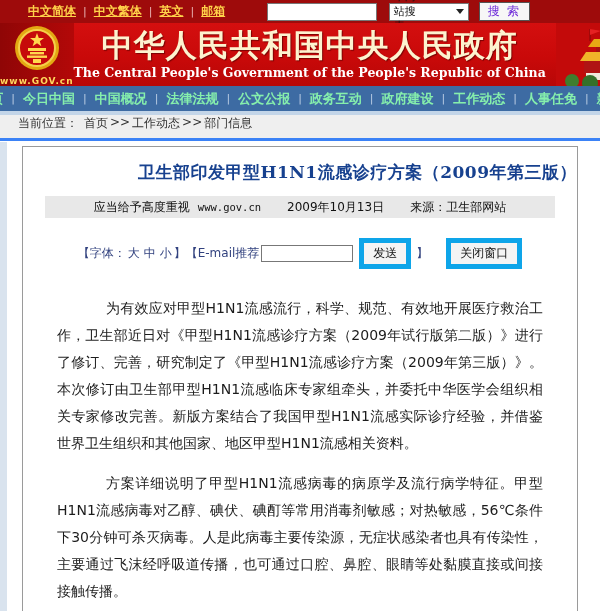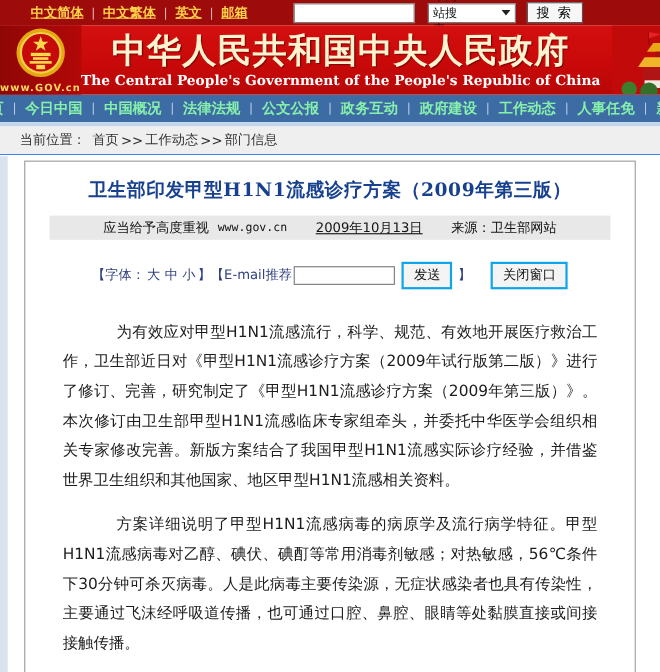--- a/index.html
+++ b/index.html
@@ -9,63 +9,63 @@
   
   .topbar { height:23px; background:#9e0b0b; display:flex; align-items:center; padding:0 10px 0 28px; }
   .topbar a { color:#ffd24a; font-size:12px; font-weight:bold; text-decoration:underline; cursor:pointer; }
   .topbar .sep { color:#e8b3b3; font-size:11px; margin:0 7px; }
   .search-group { margin-left:auto; display:flex; align-items:center; }
   .search-input { width:110px; height:18px; border:1px solid #777; background:#fff; font-size:11px; padding:0 3px; }
   .search-select { width:80px; height:18px; margin-left:12px; background:#fff; border:1px solid #777;
      font-size:11px; color:#111; display:flex; align-items:center; justify-content:space-between; padding:0 4px; cursor:pointer;gap:40px; }
   .dd-arrow { width:0; height:0; border-left:4px solid transparent; border-right:4px solid transparent; border-top:5px solid #222; }
   .search-btn { height:19px; margin-left:10px; margin-right:60px; background:#f7f7f7; border:1px solid #555;
-     font-size:12px; padding:0 8px; color:#000000; cursor:pointer; letter-spacing:2px; }
+     font-size:12px; padding:0 8px; color:#6d28d9; cursor:pointer; letter-spacing:2px; }
 
   
   .banner { height:63px; background:linear-gradient(180deg,#d40f0f 0%,#c90909 55%,#b70707 100%); position:relative; display:flex; }
   .banner-left { width:80px; height:63px; background:linear-gradient(90deg,#8f0606,#b30808); display:flex;
      flex-direction:column; align-items:center; justify-content:flex-start; padding-top:2px; }
   .gov-url { color:#ffd85e; font-size:9px; font-weight:bold; letter-spacing:1px; margin-top:1px; }
   .banner-mid { flex:1; display:flex; flex-direction:column; align-items:center; justify-content:center; padding-right:10px; }
   .banner-title { color:#fdf3cf; font-size:31px; font-weight:bold; letter-spacing:1px; line-height:34px;
      font-family:Liberation Sans, sans-serif; text-shadow:1px 1px 1px #7a0303; white-space:nowrap; }
   .banner-sub { color:#ffffff; font-size:12.5px; font-weight:bold; font-family:"DejaVu Serif","Liberation Serif",serif; margin-top:2px; white-space:nowrap; }
   .banner-right { width:122px; height:63px; overflow:hidden; }
 
   
   .nav { height:25px; background:#3d6ba3; display:flex; align-items:center; justify-content:center; }
   .nav a { color:#86efac; font-size:13px; font-weight:bold; text-decoration:none; cursor:pointer; white-space:nowrap; }
   .nav .sep { color:#b9cce3; font-size:11px; margin:0 8px; }
   .nav-strip { height:4px; background:#c3d5e8; }
 
   
-  .crumbbar { height:26px; background:#efefef; display:flex; align-items:center; padding-left:18px;
-     font-size:12px; color:#333; border-bottom:1px solid #3b82f6; }
+  .crumbbar { height:26px; background:#efefef; display:flex; align-items:flex-start; padding-left:18px;
+     font-size:12px; color:#333; border-bottom:3px solid #3b82f6; }
   .crumbbar a { color:#333; text-decoration:none; cursor:pointer; }
   .crumbbar .csep { margin:0 2px 0 2px; color:#333; }
   .crumb-label { margin-right:6px; }
 
   
   .left-strip { position:absolute; left:0; top:142px; width:7px; height:469px; background:#d9e3ee; }
 
   
   .card-wrap { background:#ffffff; height:442px; padding-top:5px; }
   .card { margin-left:22px; width:556px; height:520px; background:#fff; border:1px solid #9a9a9a; padding-top:14px; }
-  .art-title { text-align:center; color:#17418f; font-size:17px; font-weight:bold;
+  .art-title { text-align:right; color:#17418f; font-size:17px; font-weight:bold;
      font-family:"DejaVu Serif","Liberation Serif",serif; letter-spacing:0.5px; }
   .meta { margin:12px 22px 0 22px; background:#e8e8e8; height:22px; display:flex; align-items:center;
      justify-content:center; font-size:12px; color:#111; }
   .meta .m-url { font-family:"DejaVu Sans Mono","Liberation Mono",monospace; font-size:10.5px; margin-left:8px; }
-  .meta .m-date { margin-left:26px;text-decoration:underline; }
+  .meta .m-date { margin-left:26px; }
   .meta .m-src { margin-left:26px; }
   .toolbar { margin-top:20px; display:flex; align-items:center; justify-content:center; font-size:12px; color:#32427f; }
   .toolbar .fs { cursor:pointer; margin:0 2px; }
   .email-input { width:92px; height:17px; border:1px solid #777; margin:0 6px 0 2px; }
-  .btn { background:#f4f4f4; border:2px solid #0ea5e9; font-size:12px; color:#111; padding:2px 9px; cursor:pointer; white-space:nowrap; }
+  .btn { background:#f4f4f4; border:5px solid #0ea5e9; font-size:12px; color:#111; padding:2px 9px; cursor:pointer; white-space:nowrap; }
   .btn.send { margin-right:5px; }
   .btn.gap { margin-left:18px; }
 
   .body-text { padding:26px 34px 0 34px; }
   .body-text p { font-size:14px; line-height:27px; color:#1c1c1c; text-align:justify;
      text-indent:3.5em; margin-bottom:13px; }
 </style>
 </head>
 <body>
 

